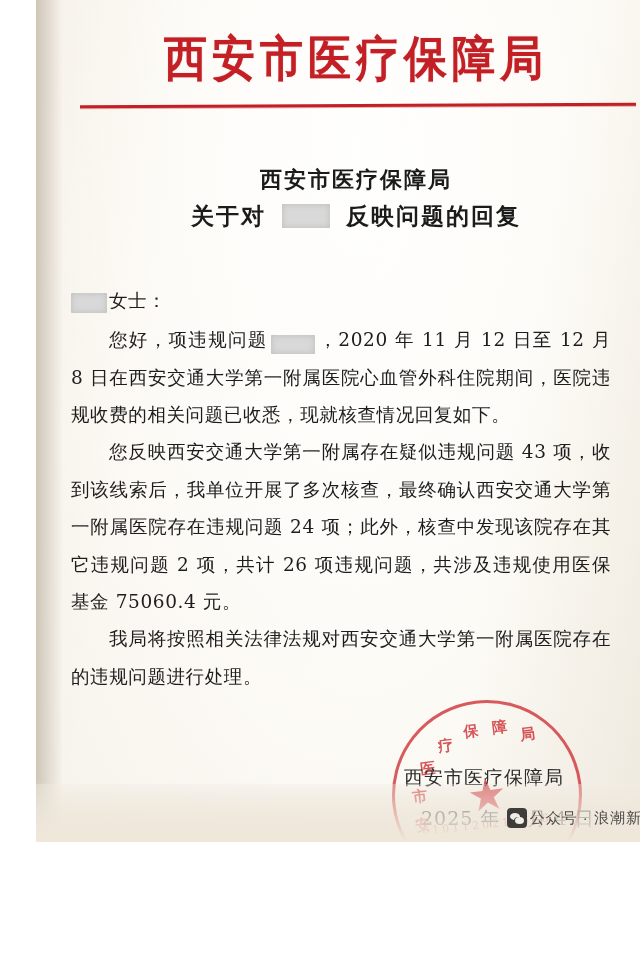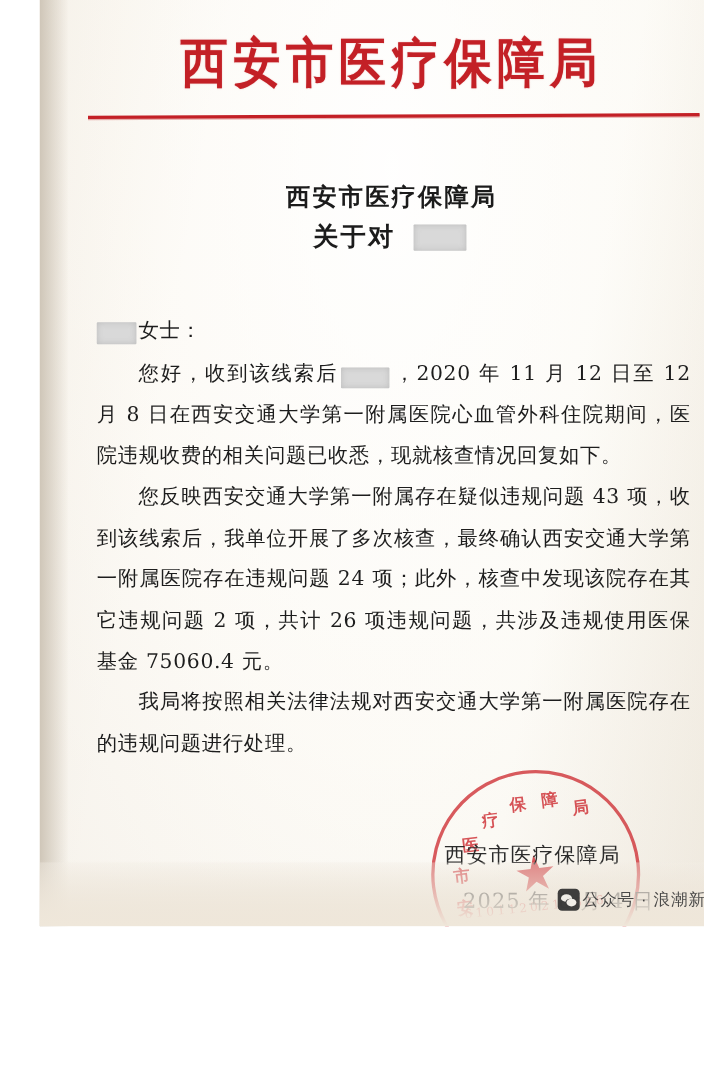--- a/index.html
+++ b/index.html
@@ -114,21 +114,21 @@
     box-shadow: inset 0 0 6px rgba(150,150,150,0.45);
   }
   .redact.title-redact { width: 48px; height: 24px; margin: 0 4px; }
   .redact.salutation-redact { width: 36px; height: 20px; margin-right: 2px; position: relative; top: 2px; }
   .redact.inline-redact { width: 44px; height: 19px; margin: 0 3px; position: relative; top: 3px; }
 
   
   .body-text {
     position: absolute;
     top: 282px;
-    left: 52px;
+    left: 35px;
     width: 540px;
     color: #1d1d1d;
     font-size: 18.5px;
     line-height: 2.02;
     letter-spacing: 0.6px;
     text-align: justify;
   }
   .salutation {
     display: flex;
     align-items: center;
@@ -281,31 +281,32 @@
   <div class="letterhead">
     <div class="letterhead-title">西安市医疗保障局</div>
   </div>
   <div class="letterhead-rule"></div>
 
   <div class="doc-title">
     <div class="doc-title-line1">西安市医疗保障局</div>
     <div class="doc-title-line2">
       <span>关于对</span>
       <span class="redact title-redact"></span>
+      <span>反映问题的回复</span>
     </div>
   </div>
 
   <div class="body-text">
     <div class="salutation">
       <span class="redact salutation-redact"></span>
       <span>女士：</span>
     </div>
 
     <p class="para with-inline">
-      <span>您好，收到该线索后</span><span class="redact inline-redact"></span><span>，2020 年 11 月 12 日至 12 月 8 日在西安交通大学第一附属医院心血管外科住院期间，医院违规收费的相关问题已收悉，现就核查情况回复如下。</span>
+      <span>您好，项违规问题</span><span class="redact inline-redact"></span><span>，2020 年 11 月 12 日至 12 月 8 日在西安交通大学第一附属医院心血管外科住院期间，医院违规收费的相关问题已收悉，现就核查情况回复如下。</span>
     </p>
 
     <p class="para">您反映西安交通大学第一附属存在疑似违规问题 43 项，收到该线索后，我单位开展了多次核查，最终确认西安交通大学第一附属医院存在违规问题 24 项；此外，核查中发现该院存在其它违规问题 2 项，共计 26 项违规问题，共涉及违规使用医保基金 75060.4 元。</p>
 
     <p class="para">我局将按照相关法律法规对西安交通大学第一附属医院存在的违规问题进行处理。</p>
   </div>
 
   <div class="seal-wrap">
     <div class="seal"></div>
     <div class="seal-top-text">

